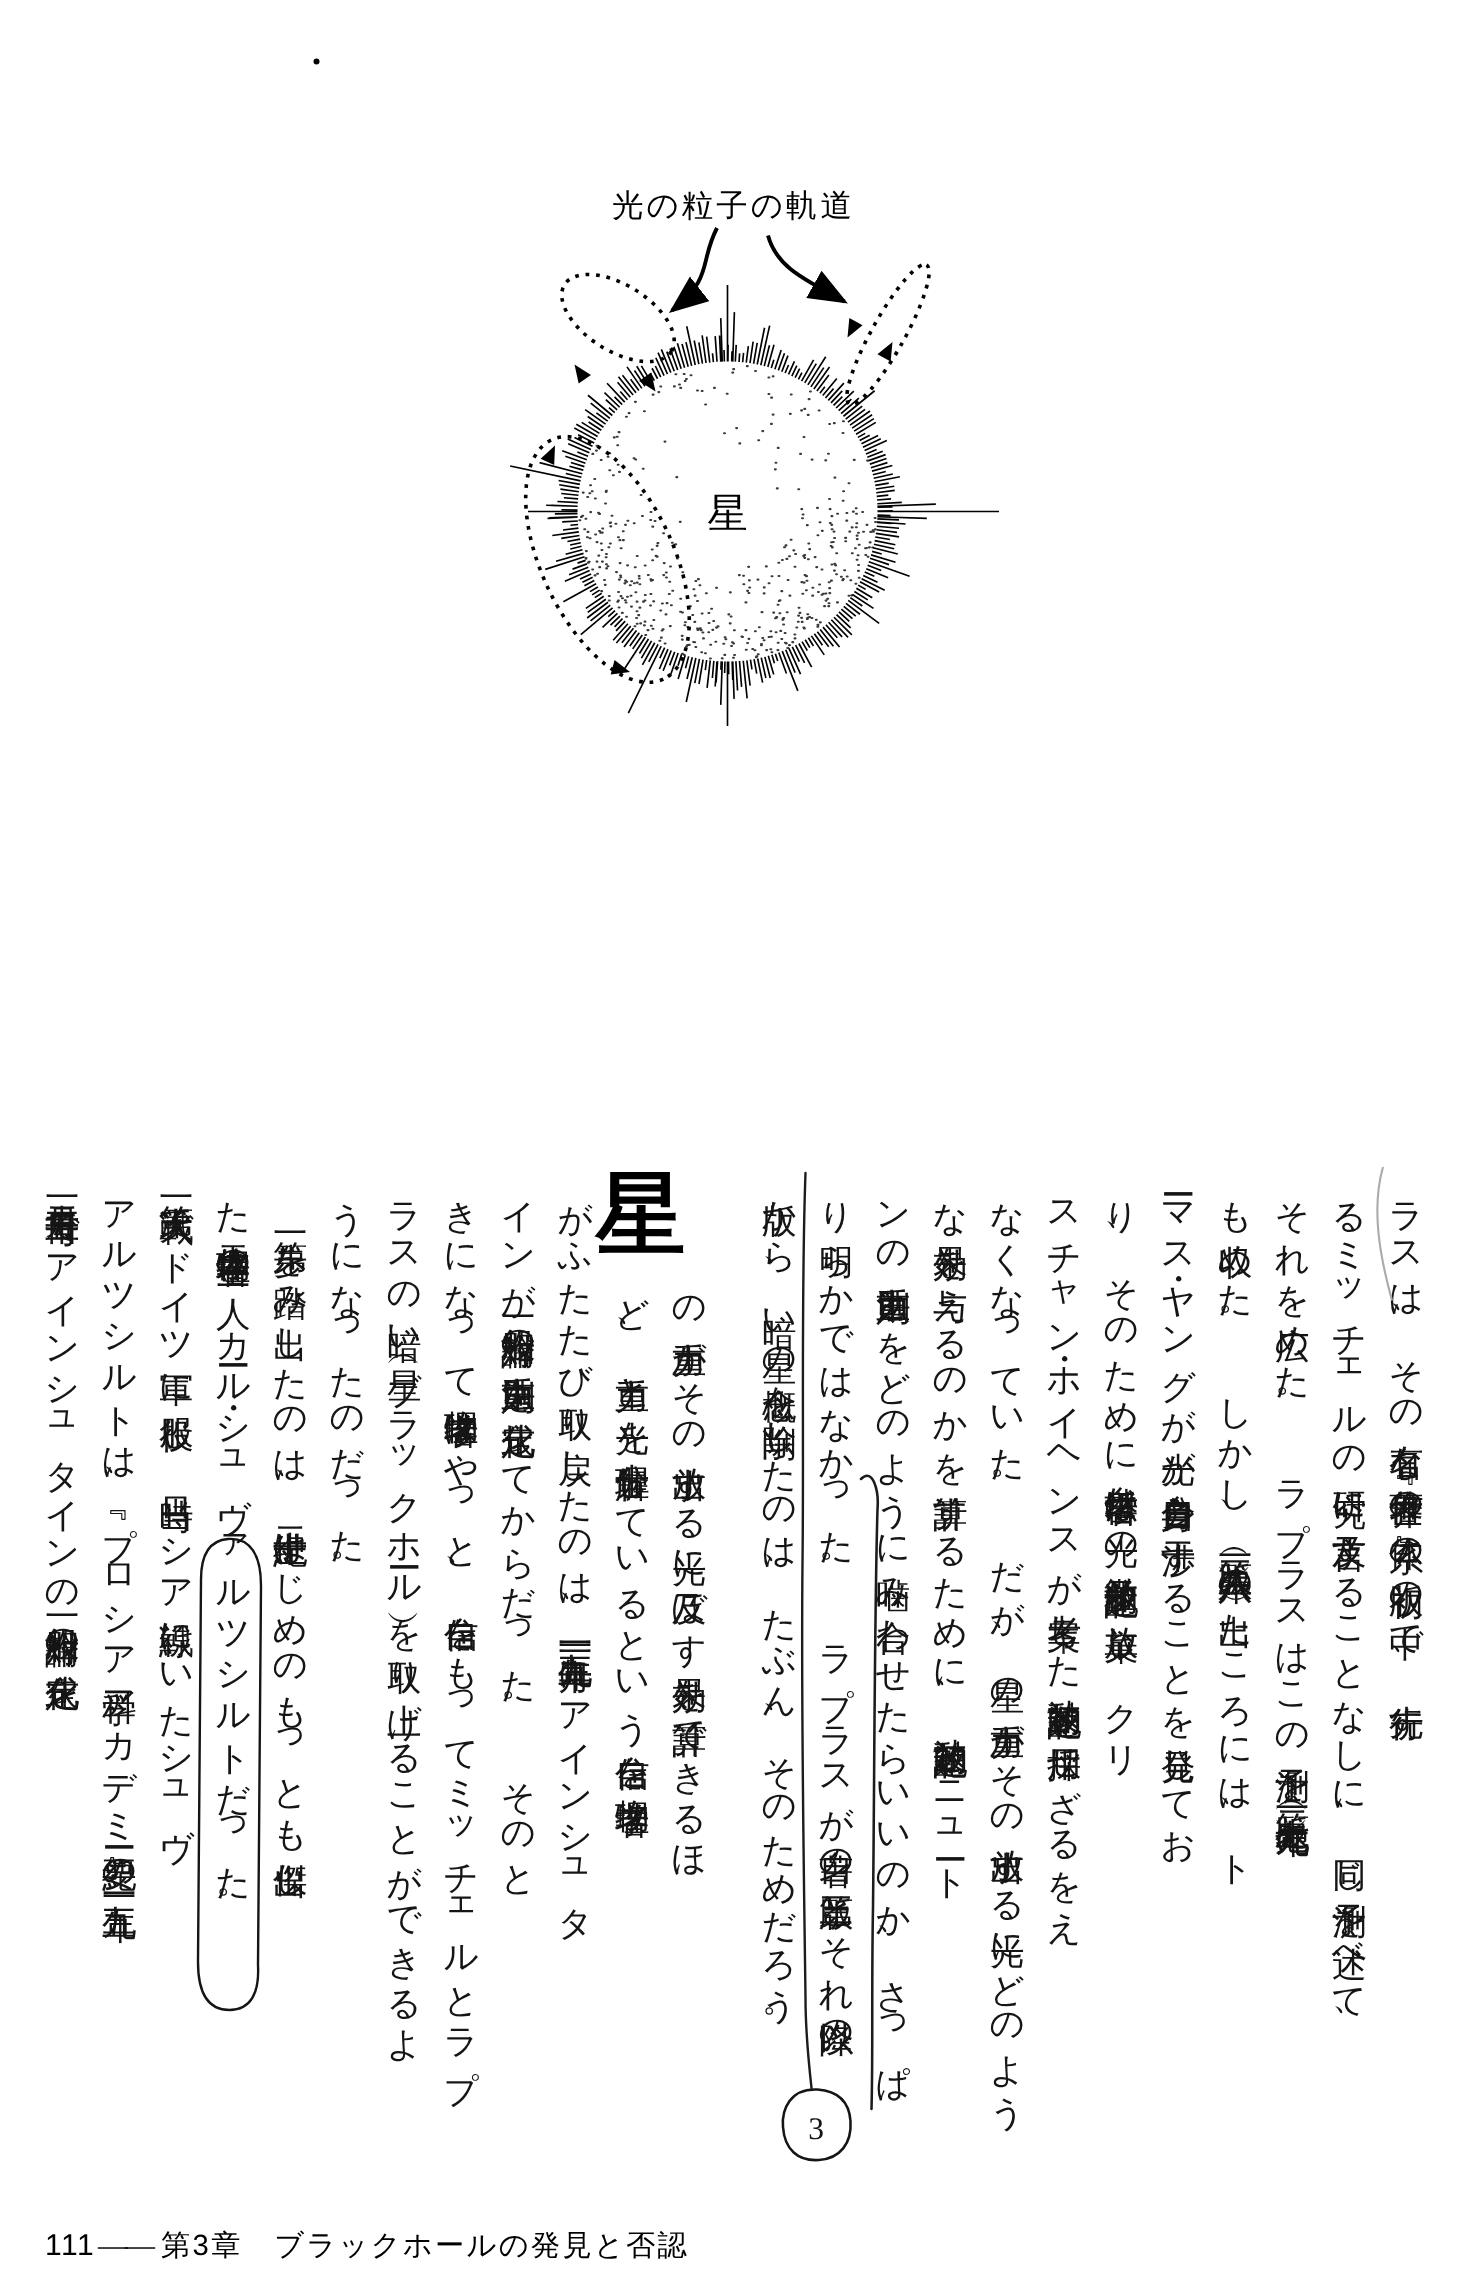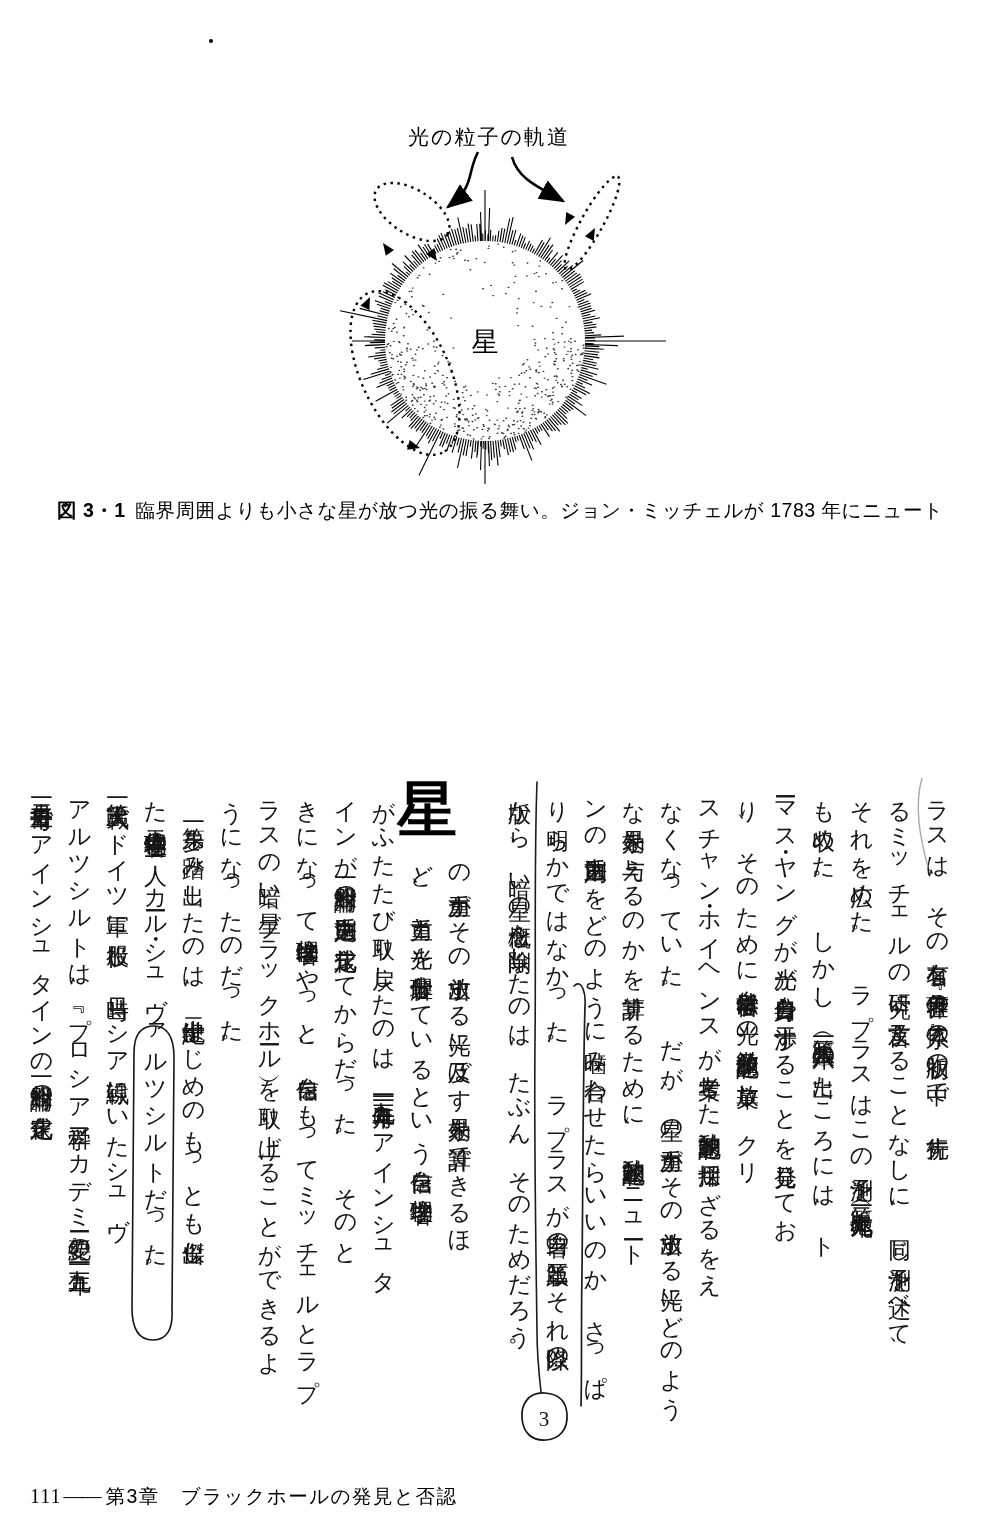--- a/index.html
+++ b/index.html
@@ -35,21 +35,21 @@
   .vcol.gap-before{margin-right:22px;}
   .drop-cap{
     position:absolute;left:397px;top:778px;width:64px;height:66px;
     font-size:60px;font-weight:700;line-height:64px;color:#000;
   }
   
   .footer{
     position:absolute;left:30px;top:1483px;white-space:nowrap;
     font-size:20px;color:#000;
   }
-  .footer .pageno{font-family:Liberation Serif, serif;letter-spacing:1px;}
+  .footer .pageno{font-family:Liberation Sans, sans-serif;letter-spacing:1px;}
   .footer .dash{letter-spacing:-2px;margin:0 6px 0 2px;}
   .footer .chapter{
     font-family:"Liberation Sans","DejaVu Sans",sans-serif;
     font-size:19.5px;letter-spacing:1.5px;margin-top:16px;
   }
   
   .anno{position:absolute;left:0;top:0;pointer-events:none;}
   .speck{position:absolute;left:209px;top:39px;width:4px;height:4px;background:#000;border-radius:50%;}
 </style>
 </head>
@@ -88,23 +88,20 @@
     <g fill="none" stroke="#000" stroke-width="2.6">
       <path d="M158 7 C146 30 156 40 128 62" marker-end="url(#ah)"></path>
       <path d="M192 12 C198 34 218 42 243 56" marker-end="url(#ah)"></path>
     </g>
 
     <text x="165" y="206" text-anchor="middle" font-size="27" fill="#000" font-family="Liberation Serif, DejaVu Serif, serif">星</text>
   </svg>
 </div>
 
 <div class="caption">
-  <div>
-    <span class="figno">図 3・1</span><span>臨界周囲よりも小さな星が放つ光の振る舞い。ジョン・ミッチェルが 1783 年にニュート</span>
-  </div>
 </div>
 
 <div class="drop-cap">星</div>
 
 <div class="vtext">
   <p class="vcol">ラスは、その有名な著作『世界の体系』の初版の中で、先行す</p>
   <p class="vcol">るミッチェルの研究に言及することなしに、同じ予測を述べて、</p>
   <p class="vcol">それを広めた。　ラプラスはこの予測を第二版（一七九九年）に</p>
   <p class="vcol">も収めた。　しかし、第三版（一八〇八年）の出たころには、ト</p>
   <p class="vcol">ーマス・ヤングが光が自分自身と干渉することを発見してお</p>

